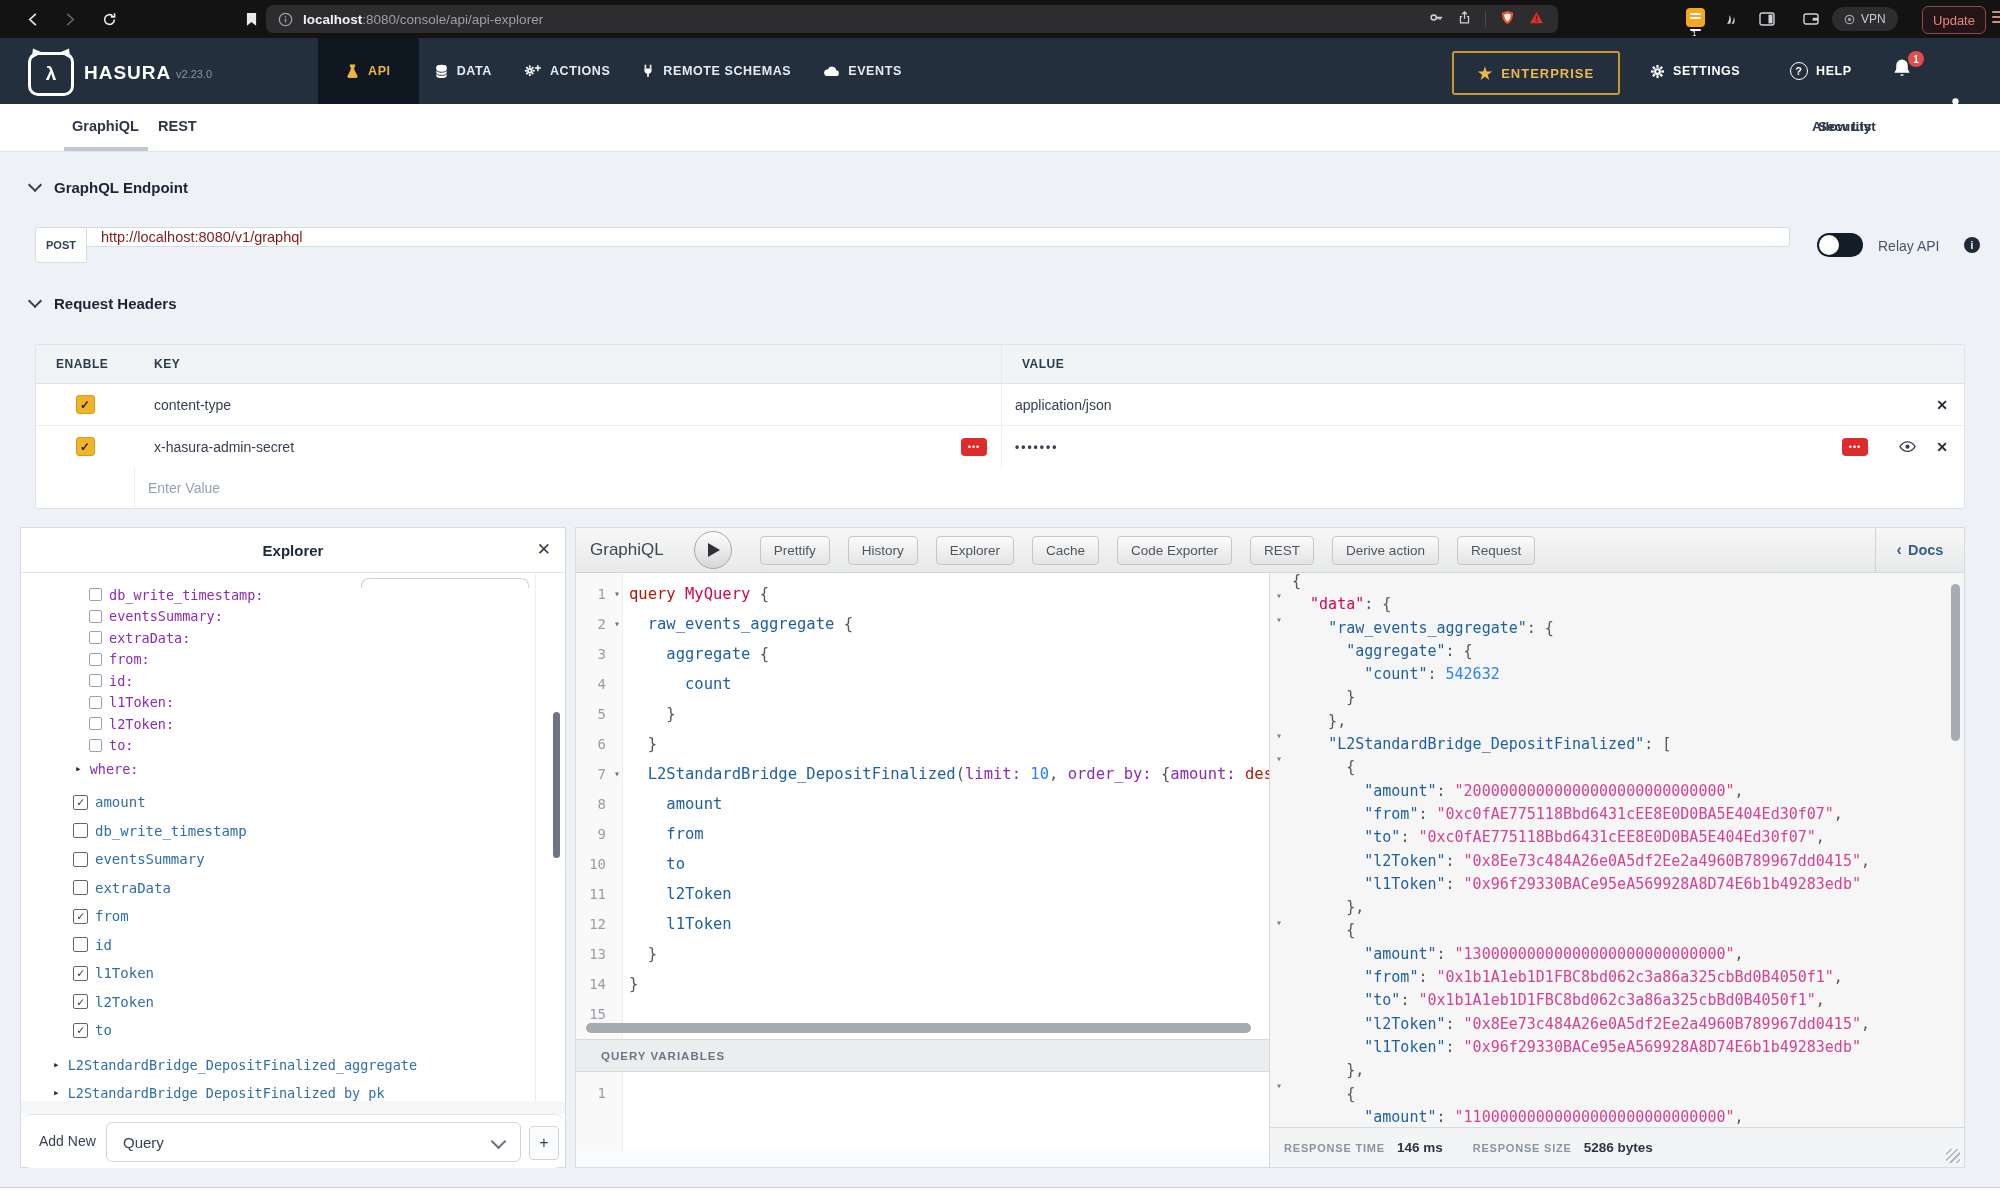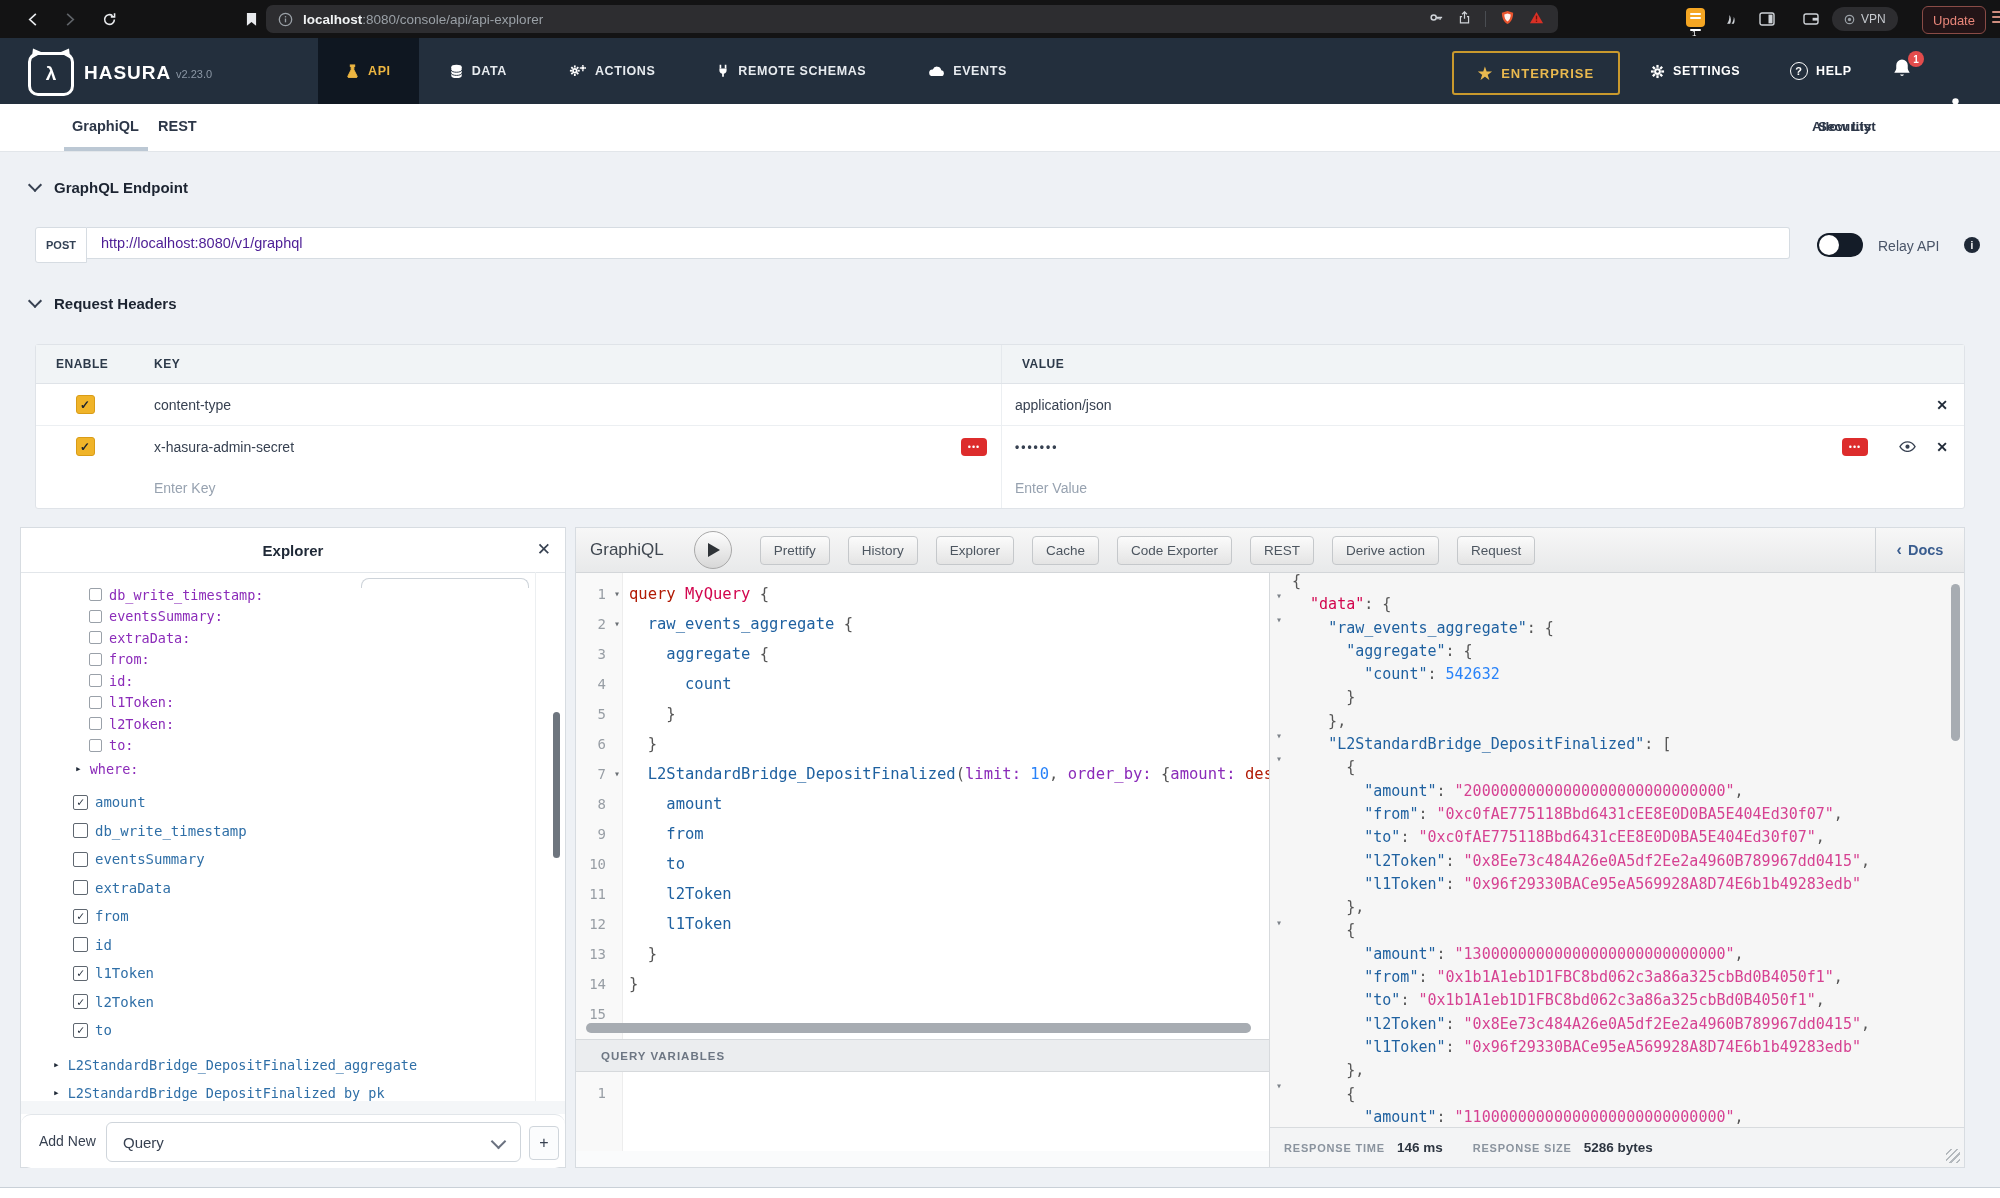--- a/index.html
+++ b/index.html
@@ -29,21 +29,21 @@
   #nav-bar{position:absolute;left:0;top:38px;width:2000px;height:66px;background:#232f3d;}
   #logo-box{position:absolute;left:28px;top:14px;width:40px;height:38px;border:3px solid #fff;border-radius:10px;
             display:flex;align-items:center;justify-content:center;color:#fff;font-size:19px;font-weight:bold;}
   #logo-box:before,#logo-box:after{content:"";position:absolute;top:-7px;width:0;height:0;
             border-left:6px solid transparent;border-right:6px solid transparent;border-bottom:8px solid #fff;}
   #logo-box:before{left:-2px;transform:rotate(-30deg);}
   #logo-box:after{right:-2px;transform:rotate(30deg);}
   #brand{position:absolute;left:84px;top:24px;color:#fff;font-size:19px;font-weight:bold;letter-spacing:1px;}
   #version{position:absolute;left:176px;top:30px;color:#8b97a5;font-size:11px;}
   #nav-items{position:absolute;left:318px;top:0;height:66px;display:flex;align-items:stretch;}
-  .nav-item{display:flex;align-items:center;gap:9px;padding:0 31px;color:#e7ebef;font-size:12.5px;
+  .nav-item{display:flex;align-items:center;gap:9px;padding:0 16px;color:#e7ebef;font-size:12.5px;
             font-weight:bold;letter-spacing:.6px;cursor:pointer;}
   .nav-item.active{background:#0f1721;color:#edb641;padding:0 28px;justify-content:space-between;}
   .nav-item.active svg *{fill:#edb641;stroke:#edb641;}
   .nav-ic{display:flex;align-items:center;}
   #enterprise-btn{position:absolute;left:1452px;top:13px;width:164px;height:40px;border:2px solid #c9992d;border-radius:3px;
       color:#e9b94f;font-size:13px;font-weight:bold;letter-spacing:1px;display:flex;align-items:center;justify-content:center;gap:8px;}
   #enterprise-btn .star{color:#e9b94f;font-size:16px;}
   .nav-util{position:absolute;top:0;height:66px;display:flex;align-items:center;gap:8px;color:#fff;
             font-size:12.5px;font-weight:bold;letter-spacing:.6px;}
   #bell-wrap{position:absolute;left:1892px;top:20px;width:26px;height:26px;}
@@ -59,22 +59,22 @@
   .subright{position:absolute;top:15px;font-size:13.5px;font-weight:bold;color:#2d3748;cursor:pointer;}
 
   
   .chev{display:inline-block;width:8px;height:8px;border-left:2px solid #374151;border-bottom:2px solid #374151;
         transform:rotate(-45deg);margin-right:14px;position:relative;top:-3px;}
   .section-title{position:absolute;font-size:15px;font-weight:bold;color:#1c2431;}
 
   #endpoint-row{position:absolute;left:35px;top:227px;height:36px;display:flex;}
   #post-badge{width:52px;height:36px;background:#fff;border:1px solid #d6dce2;border-radius:3px 0 0 3px;
               display:flex;align-items:center;justify-content:center;font-size:11px;font-weight:bold;color:#334155;box-sizing:border-box;}
-  #endpoint-url{width:1703px;height:32px;background:#fff;border:1px solid #d6dce2;border-left:none;border-radius:0 3px 3px 0;
-                box-sizing:border-box;padding:0 14px;font-size:14.5px;color:#4c1d95;outline:none;font-family:"Liberation Sans",sans-serif;}
+  #endpoint-url{width:1703px;height:20px;background:#fff;border:1px solid #d6dce2;border-left:none;border-radius:0 3px 3px 0;
+                box-sizing:border-box;padding:0 14px;font-size:14.5px;color:#7f1d1d;outline:none;font-family:"Liberation Sans",sans-serif;}
   #relay-toggle{position:absolute;left:1817px;top:233px;width:46px;height:24px;border-radius:12px;background:#141c28;}
   #relay-toggle .knob{position:absolute;left:2px;top:2px;width:20px;height:20px;border-radius:50%;background:#fff;}
   #relay-label{position:absolute;left:1878px;top:238px;font-size:14px;color:#4a5568;}
   #relay-info{position:absolute;left:1964px;top:237px;width:16px;height:16px;border-radius:50%;background:#1f2937;color:#fff;
               font-size:10px;font-weight:bold;display:flex;align-items:center;justify-content:center;}
 
   
   #hdr-table{position:absolute;left:35px;top:344px;width:1930px;background:#fff;border:1px solid #dfe3e8;border-radius:3px;box-sizing:border-box;}
   #hdr-head{display:grid;grid-template-columns:98px 867px 963px;height:38px;background:#f1f4f6;border-bottom:1px solid #dfe3e8;
             align-items:center;font-size:12px;font-weight:bold;color:#2d3a4a;letter-spacing:.5px;}
@@ -445,23 +445,20 @@
             <span class="row-eye"><svg viewBox="0 0 18 12" width="17">
                 <path d="M1 6 C3.5 2 6 1 9 1 s5.5 1 8 5 C14.5 10 12 11 9 11 S3.5 10 1 6 Z" fill="none" stroke="#374151" stroke-width="1.4"></path>
                 <circle cx="9" cy="6" r="2.2" fill="#374151"></circle>
               </svg></span>
             <span class="row-x">✕</span>
           </div>
         </div>
       </div>
     <div class="hdr-row">
       <div class="c-enable"></div>
-      <div class="c-key">
-          <span class="placeholder">Enter Key</span>
-        </div>
       <div class="c-val">
           <span class="placeholder">Enter Value</span>
         </div>
     </div>
   </div>
 
   <div id="explorer-panel">
     <div id="explorer-head">
       <span id="explorer-title">Explorer</span>
       <span id="explorer-close">✕</span>

